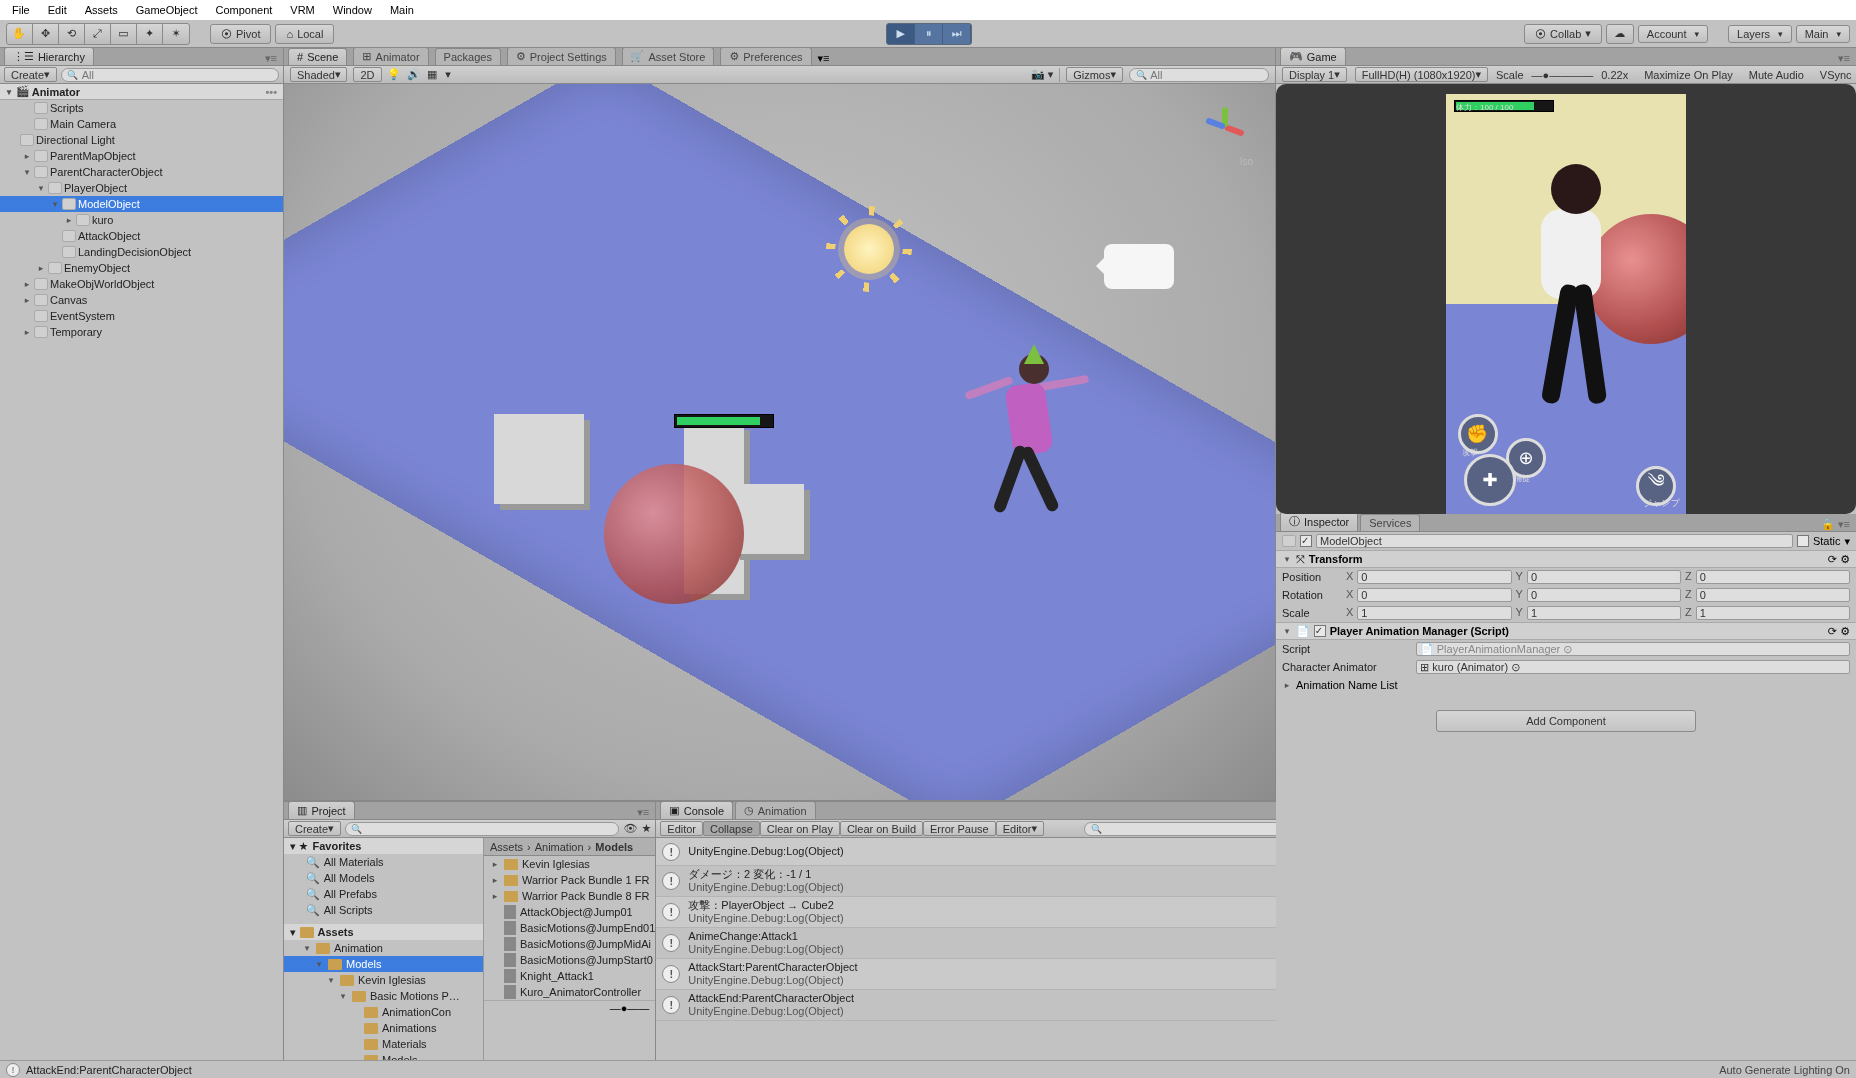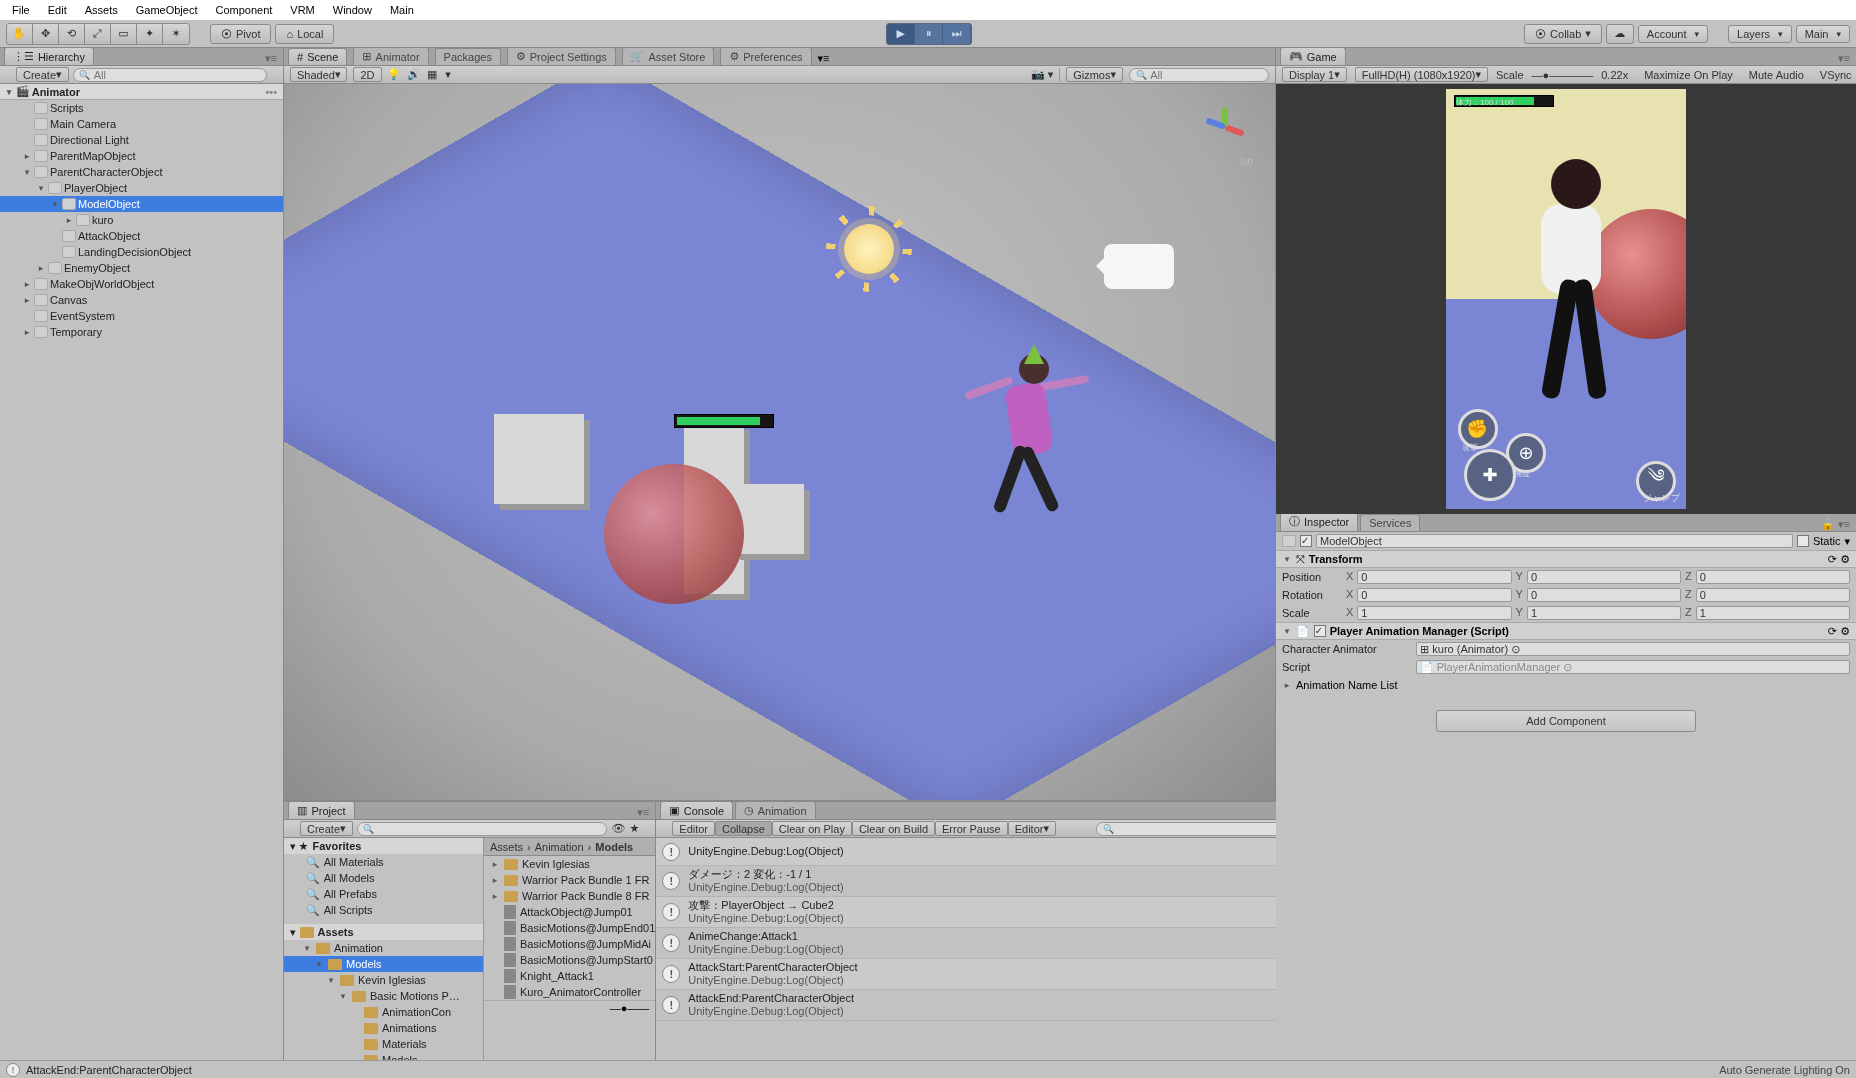--- a/index.html
+++ b/index.html
@@ -26,21 +26,21 @@
 .main { flex: 1; display: flex; min-height: 0; }
 .col-left { width: 284px; display: flex; flex-direction: column; border-right: 1px solid #888; }
 .col-center { flex: 1; display: flex; flex-direction: column; border-right: 1px solid #888; min-width: 0; }
 .col-right { width: 580px; display: flex; flex-direction: column; }
 
 
 .tabstrip { height: 18px; background: #a2a2a2; display: flex; align-items: flex-end; padding-left: 4px; gap: 2px; border-bottom: 1px solid #888; }
 .tab { padding: 2px 8px; background: linear-gradient(#d0d0d0,#bebebe); border: 1px solid #888; border-bottom: none; border-radius: 3px 3px 0 0; color: #222; display: flex; align-items: center; gap: 4px; white-space: nowrap; }
 .tab.inactive { background: #b5b5b5; color: #444; }
 .tabstrip .menu-icon { margin-left: auto; padding: 0 6px; color: #666; }
-.subbar { height: 18px; background: linear-gradient(#d0d0d0,#bcbcbc); border-bottom: 1px solid #8a8a8a; display: flex; align-items: center; padding: 0 16px; gap: 4px; color: #333; }
+.subbar { height: 18px; background: linear-gradient(#d0d0d0,#bcbcbc); border-bottom: 1px solid #8a8a8a; display: flex; align-items: center; padding: 0 4px; gap: 4px; color: #333; }
 .search { flex: 1; height: 14px; background: #dedede; border: 1px solid #999; border-radius: 8px; display: flex; align-items: center; padding: 0 6px; color: #777; }
 .search::before { content: "🔍"; font-size: 9px; margin-right: 3px; }
 .mini-btn { padding: 0 6px; height: 15px; border: 1px solid #8a8a8a; border-radius: 2px; background: linear-gradient(#d6d6d6,#c0c0c0); display: inline-flex; align-items: center; white-space: nowrap; }
 
 
 .tree { flex: 1; overflow: auto; background: #c2c2c2; }
 .tree-row { height: 16px; display: flex; align-items: center; gap: 2px; padding-left: 4px; color: #222; white-space: nowrap; }
 .tree-row.scene { background: #d9d9d9; font-weight: bold; border-bottom: 1px solid #a8a8a8; }
 .tree-row.selected { background: #3e7de0; color: #fff; }
 .fold { width: 10px; display: inline-block; text-align: center; color: #555; font-size: 9px; }
@@ -71,21 +71,21 @@
 .char .leg2 { left:50px; top:100px; transform:rotate(-25deg); }
 .char .arm1,.char .arm2 { position:absolute; width:50px; height:8px; background:#c080c0; border-radius:4px; }
 .char .arm1 { left:-20px; top:40px; transform:rotate(-20deg); }
 .char .arm2 { left:55px; top:35px; transform:rotate(-10deg); }
 .gizmo-cone { position:absolute; left:740px; top:250px; width:0;height:0; border:10px solid transparent; border-bottom:20px solid #7cc040; }
 .hp-bar { position:absolute; left:390px; top:330px; width:100px; height:14px; background:#161616; border:1px solid #000; }
 .hp-bar::after { content:""; position:absolute; left:2px; top:2px; bottom:2px; width:85%; background:#30d060; }
 
 
 .game-toolbar { height: 18px; background: linear-gradient(#d0d0d0,#bcbcbc); border-bottom: 1px solid #8a8a8a; display: flex; align-items: center; padding: 0 6px; gap: 8px; color: #333; overflow:hidden; white-space:nowrap; }
-.game-view { flex: 1; background: #383838; display: flex; align-items: center; justify-content: center; position: relative; overflow:hidden; }
+.game-view { flex: 1; background: #383838; display: flex; align-items: flex-end; justify-content: center; position: relative; overflow:hidden;border-radius:10px; }
 .phone { width: 240px; height: 420px; margin-top:0; background:#e8e2b0; position:relative; overflow:hidden; }
 .phone .floor2 { position:absolute; left:-40px; right:-40px; top:50%; bottom:0; background:#7a85d4; }
 .phone .sph { position:absolute; right:-30px; top:120px; width:130px; height:130px; border-radius:50%; background: radial-gradient(circle at 35% 35%, #e89090, #b04e4e 60%, #7a2e2e); }
 .phone .gchar { position:absolute; left:60px; top:70px; width:120px; height:260px; }
 .phone .gchar .gh { position:absolute; left:45px; top:0; width:50px; height:50px; border-radius:50%; background:#2a1818; }
 .phone .gchar .gb { position:absolute; left:35px; top:45px; width:60px; height:90px; background:#f0f0f0; border-radius:20px; }
 .phone .gchar .gl1,.phone .gchar .gl2 { position:absolute; width:18px; height:120px; background:#111; border-radius:8px; }
 .phone .gchar .gl1 { left:45px; top:120px; transform:rotate(10deg); }
 .phone .gchar .gl2 { left:75px; top:120px; transform:rotate(-8deg); }
 .phone .btn-circ { position:absolute; width:40px; height:40px; border-radius:50%; background:rgba(80,90,110,.8); border:3px solid #ddd; display:flex;align-items:center;justify-content:center;color:#fff;font-size:18px; }
@@ -205,21 +205,21 @@
             <div class="tree-row" style="padding-left: 22px;">
               <span class="fold"></span>
               <span class="go-icon"></span>
               <span>Scripts</span>
             </div>
             <div class="tree-row" style="padding-left: 22px;">
               <span class="fold"></span>
               <span class="go-icon"></span>
               <span>Main Camera</span>
             </div>
-            <div class="tree-row" style="padding-left: 22px;">
+            <div class="tree-row" style="padding-left: 8px;">
               <span class="fold"></span>
               <span class="go-icon"></span>
               <span>Directional Light</span>
             </div>
             <div class="tree-row" style="padding-left: 22px;">
               <span class="fold">▸</span>
               <span class="go-icon"></span>
               <span>ParentMapObject</span>
             </div>
             <div class="tree-row" style="padding-left: 22px;">
@@ -626,26 +626,26 @@
             </div>
           </div>
         <div class="insp-row insp-head">
           <span class="fold">▾</span>
             <span>📄</span>
           <span class="chk on"></span>
           <b>Player Animation Manager (Script)</b>
           <span style="margin-left:auto">⟳ ⚙</span>
         </div>
         <div class="insp-row">
+            <span class="lbl" style="min-width:130px">Script</span>
+          <div class="field" style="color:#888">📄 <span>PlayerAnimationManager</span> ⊙</div>
+          </div>
+        <div class="insp-row">
             <span class="lbl" style="min-width:130px">Character Animator</span>
           <div class="field">⊞ <span>kuro (Animator)</span> ⊙</div>
-          </div>
-        <div class="insp-row">
-            <span class="lbl" style="min-width:130px">Script</span>
-          <div class="field" style="color:#888">📄 <span>PlayerAnimationManager</span> ⊙</div>
           </div>
         <div class="insp-row">
             <span class="fold">▸</span>
             <span>Animation Name List</span>
           </div>
         <div class="add-comp">Add Component</div>
       </div>
     </div>
   </div>
 

